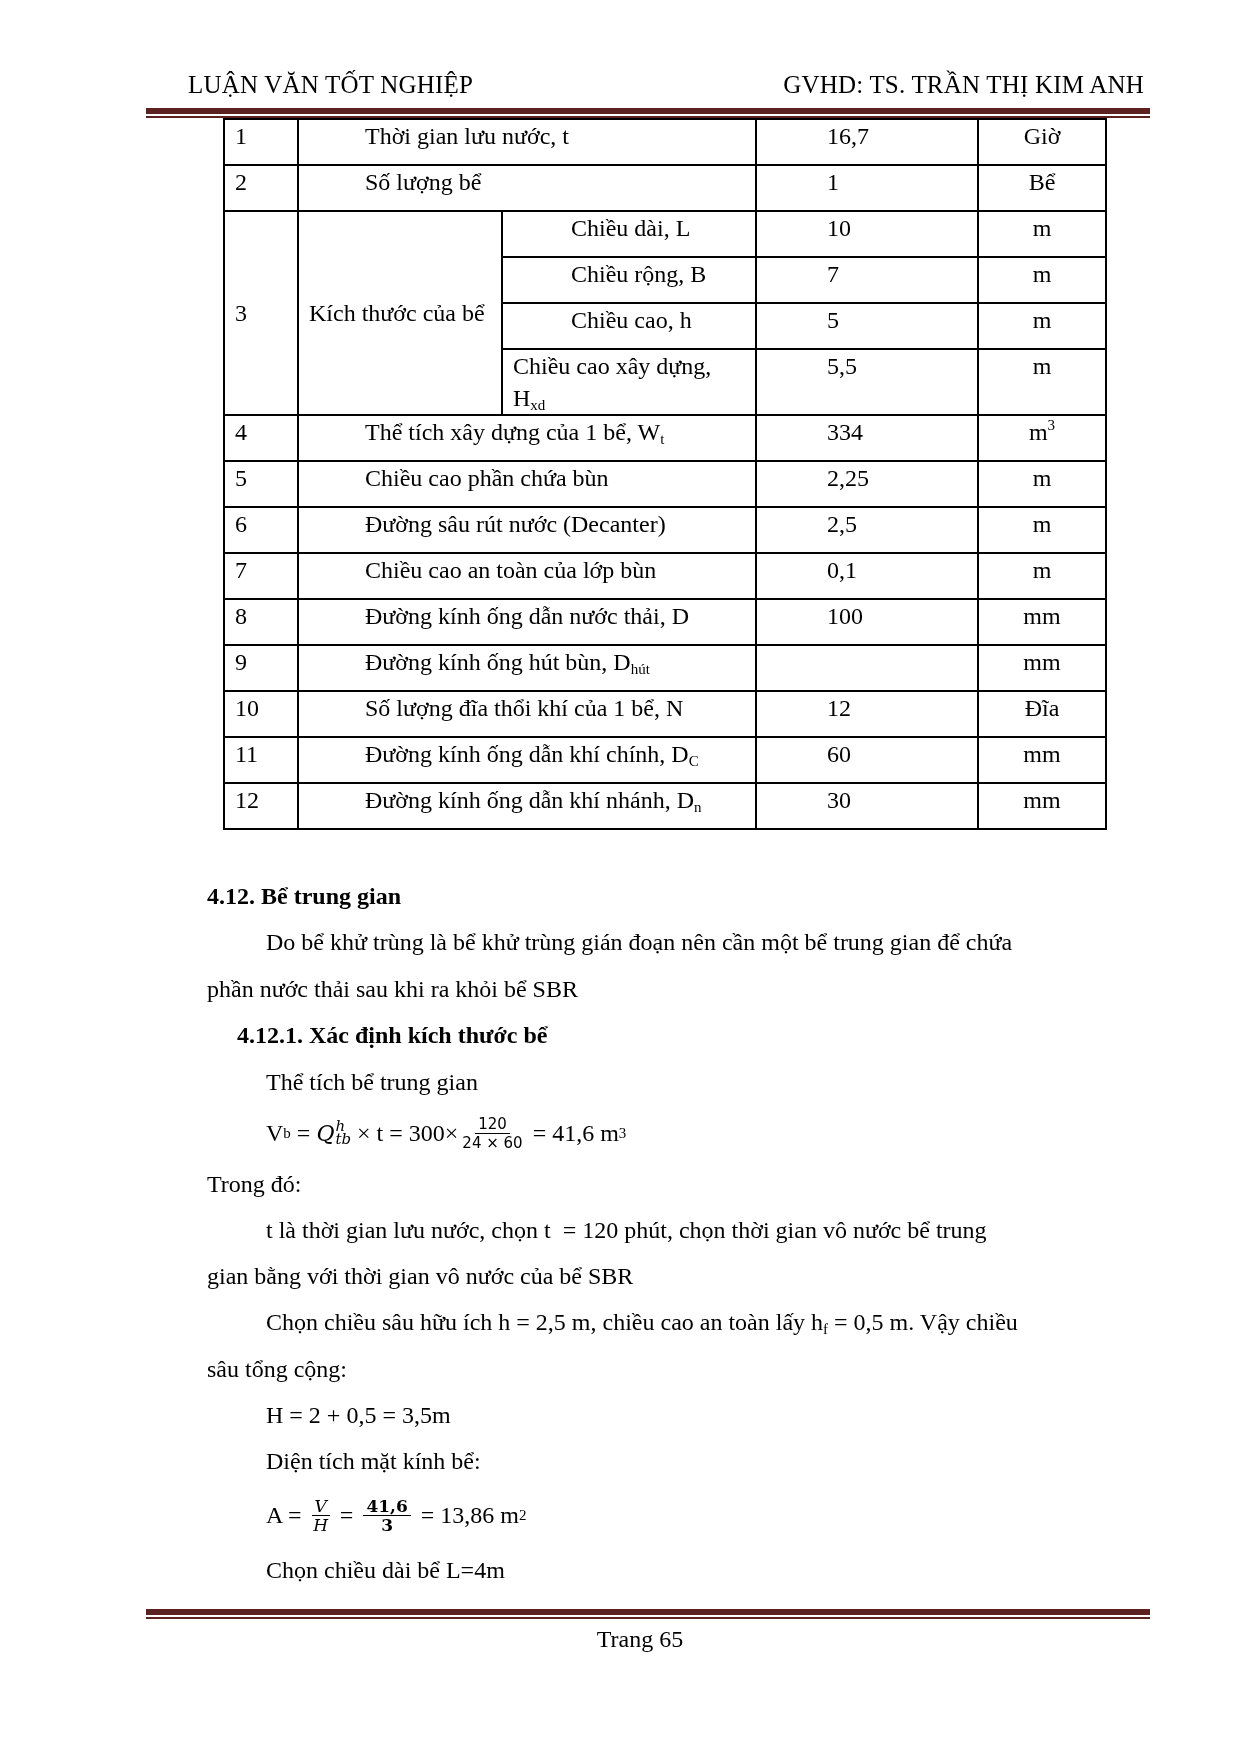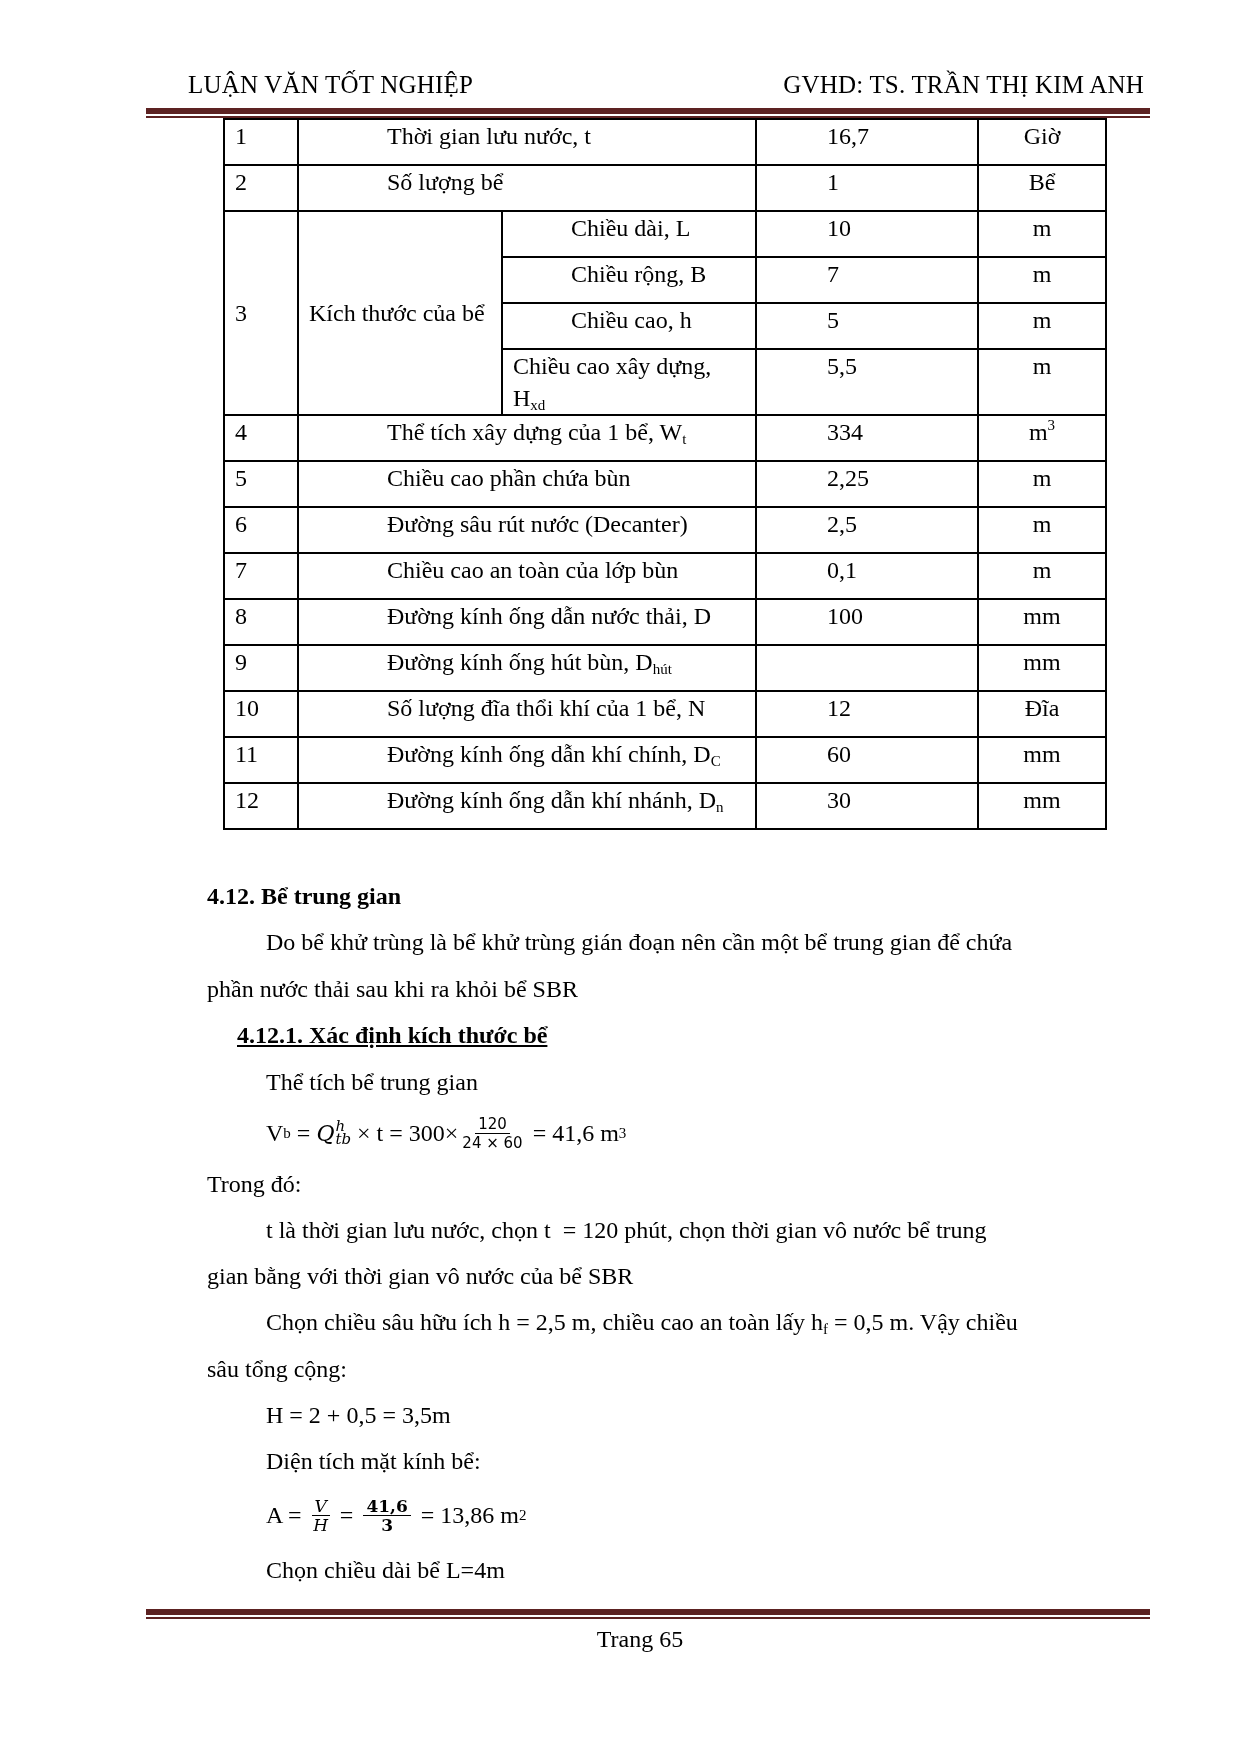--- a/index.html
+++ b/index.html
@@ -23,21 +23,21 @@
 
   table.spec {
     position: absolute; left: 223px; top: 118px; width: 884px;
     border-collapse: collapse; font-size: 24px;
   }
   table.spec td {
     border: 2px solid #000; height: 44px; padding: 0 10px; vertical-align: top;
     line-height: 32px;
   }
   table.spec td.stt { width: 52px; }
-  table.spec td.desc { padding-left: 88px; }
+  table.spec td.desc { padding-left: 66px; }
   table.spec td.grp { width: 182px; vertical-align: middle; line-height: 46px; text-align: justify; text-align-last: left; }
   table.spec td.sub { padding-left: 68px; }
   table.spec td.sub-left { padding-left: 10px; }
   table.spec td.val { width: 140px; padding-left: 70px; }
   table.spec td.unit { width: 126px; text-align: center; padding-left: 0; padding-right: 0; }
   table.spec td.stt-mid { vertical-align: middle; }
   sub.s { font-size: 15px; vertical-align: -4px; line-height: 0; }
   sup.s { font-size: 15px; vertical-align: 10px; line-height: 0; }
 
   .body-text { position: absolute; font-size: 24px; line-height: 1; white-space: nowrap; }
@@ -155,21 +155,21 @@
       <td class="desc" colspan="2"><span>Đường kính ống dẫn khí nhánh, D</span><sub class="s">n</sub></td>
       <td class="val">30</td>
       <td class="unit">mm</td>
     </tr>
   </tbody>
 </table>
 
 <div class="body-text bold" style="left:207px; top:884px;">4.12. Bể trung gian</div>
 <div class="body-text" style="left:266px; top:930px;">Do bể khử trùng là bể khử trùng gián đoạn nên cần một bể trung gian để chứa</div>
 <div class="body-text" style="left:207px; top:977px;">phần nước thải sau khi ra khỏi bể SBR</div>
-<div class="body-text bold" style="left:237px; top:1023px;text-decoration:underline;">4.12.1. Xác định kích thước bể</div>
+<div class="body-text bold" style="left:237px; top:1023px;">4.12.1. Xác định kích thước bể</div>
 <div class="body-text" style="left:266px; top:1070px;">Thể tích bể trung gian</div>
 
 <div class="formula" style="left:266px; top:1108px; height:50px;">
   <span>V</span>
     <sub class="s">b</sub>
   <span style="white-space:pre"> = </span>
   <span class="ital">Q</span>
   <span class="qsup">
       <span>h</span>
       <span>tb</span>

